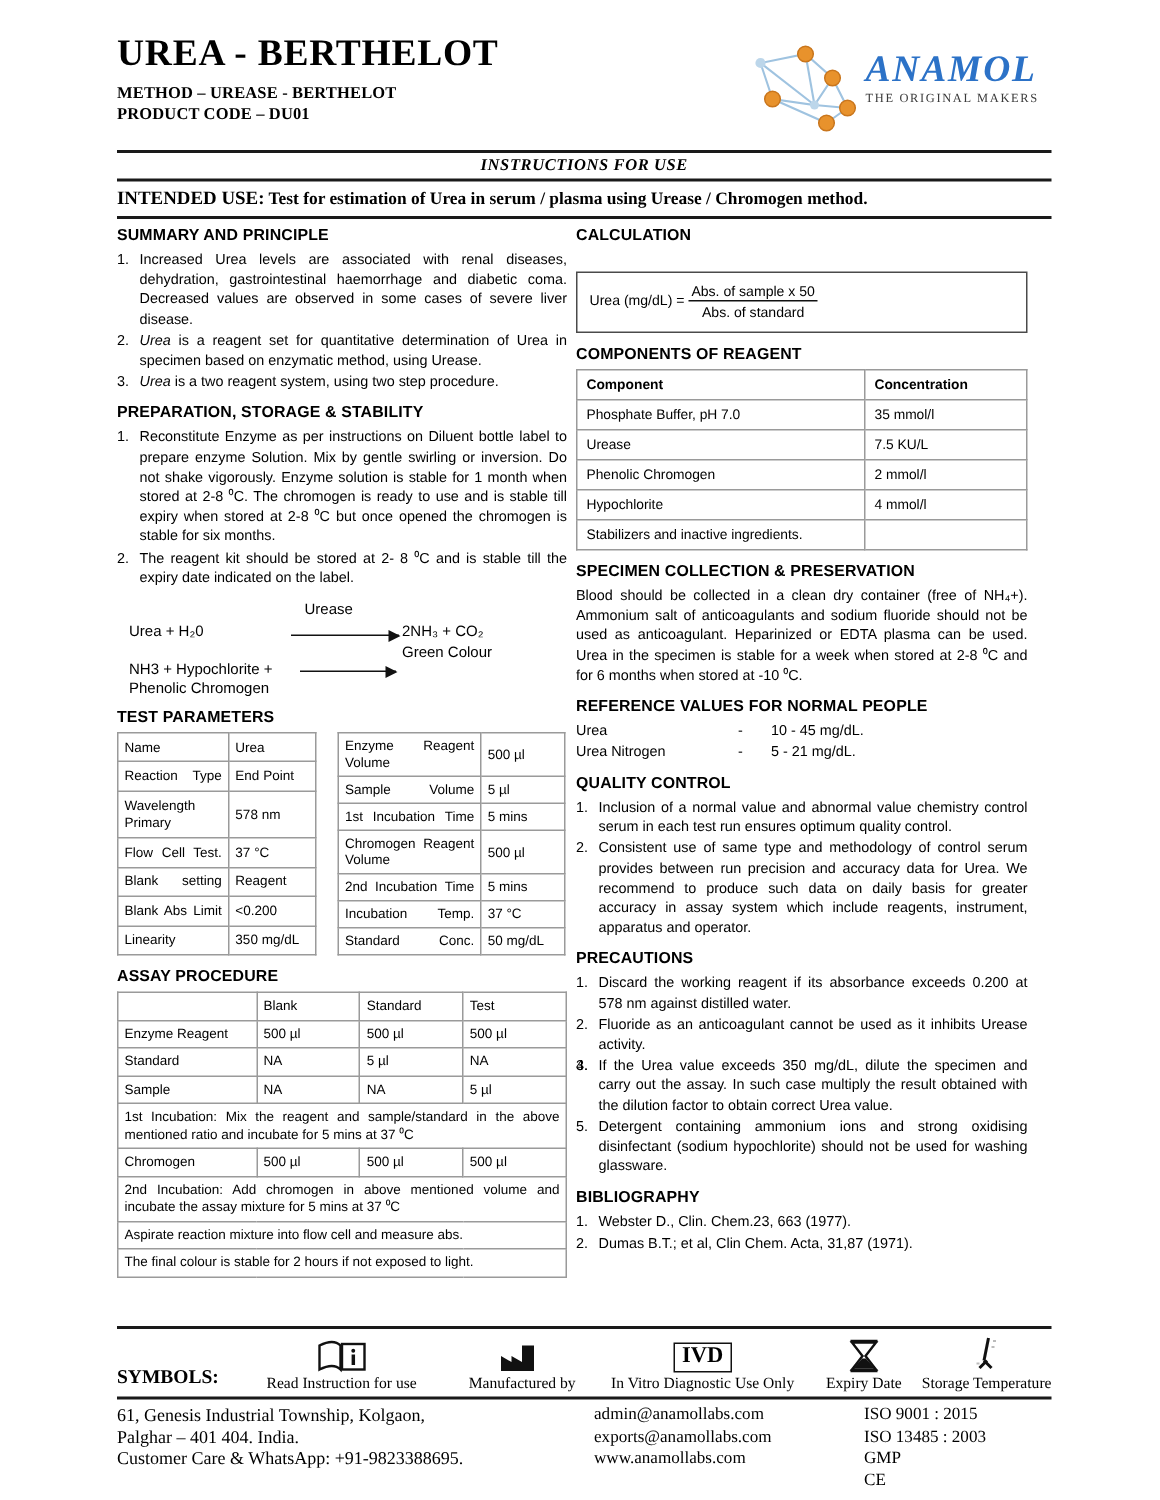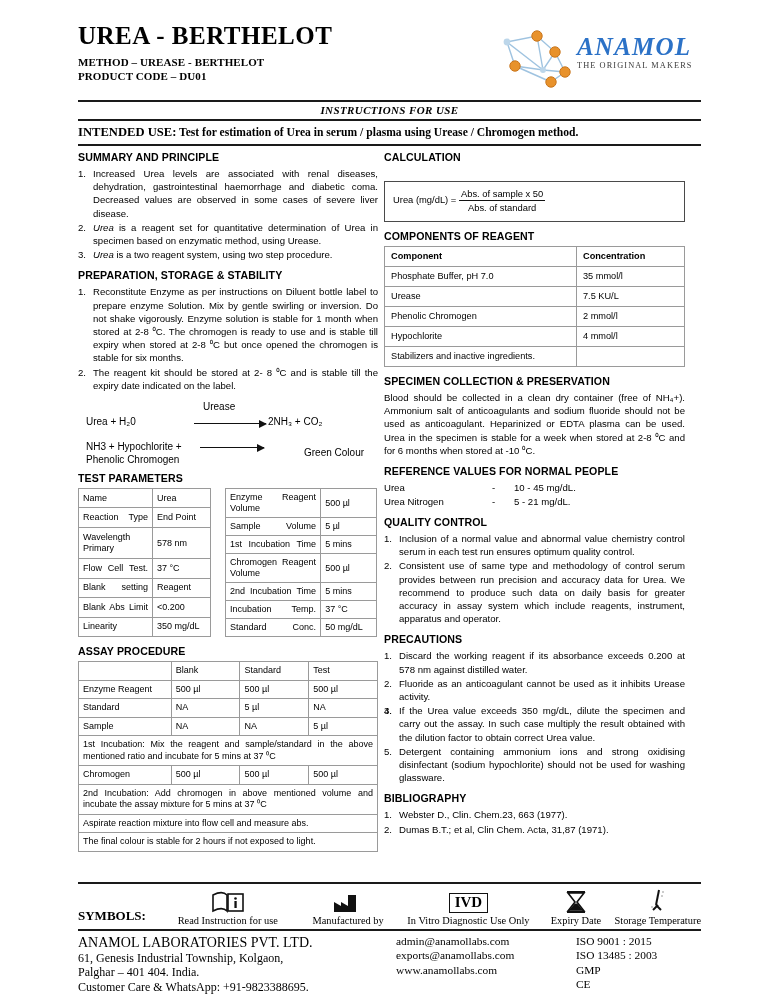--- a/index.html
+++ b/index.html
@@ -61,21 +61,21 @@
   ol.num li .n{position:absolute;left:0;top:0;}
   p.body{font-size:9.6px;line-height:13.2px;text-align:justify;margin:0 0 2px 0;}
   .ital{font-style:italic;}
 
   
   .rxn{margin:10px 0 6px 0;position:relative;height:62px;font-size:10px;}
   .rxn .r1l{position:absolute;left:8px;top:14px;}
   .rxn .r1r{position:absolute;left:190px;top:14px;}
   .rxn .enz{position:absolute;left:125px;top:-1px;font-size:10px;}
   .rxn .r2l{position:absolute;left:8px;top:38px;line-height:13px;}
-  .rxn .r2r{position:absolute;left:190px;top:45px;margin-left:36px;}
+  .rxn .r2r{position:absolute;left:190px;top:28px;}
   .arrow{position:absolute;height:1px;background:#111;}
   .arrow:after{
     content:"";position:absolute;right:-1px;top:-3.5px;
     border-left:8px solid #111;border-top:4px solid transparent;border-bottom:4px solid transparent;
   }
   .a1{left:116px;top:21px;width:72px;}
   .a2{left:122px;top:45px;width:64px;}
 
   
   table{border-collapse:collapse;width:100%;}
@@ -475,21 +475,20 @@
             <path d="M14 7 L16 7" stroke="#bbb" stroke-width="1.4"></path>
             <path d="M4 18 L6 18" stroke="#bbb" stroke-width="1.4"></path>
           </svg>
         </div>
         <div class="cap">Storage Temperature</div>
       </div>
     </div>
 
     <div class="addrwrap">
       <div class="addr">
-        <div class="coname">ANAMOL LABORATORIES PVT. LTD.</div>
         <div class="addrline">61, Genesis Industrial Township, Kolgaon,</div>
         <div class="addrline">Palghar – 401 404. India.</div>
         <div class="addrline">Customer Care &amp; WhatsApp: +91-9823388695.</div>
       </div>
       <div class="mails">
         <div>admin@anamollabs.com</div>
         <div>exports@anamollabs.com</div>
         <div>www.anamollabs.com</div>
       </div>
       <div class="certs">

